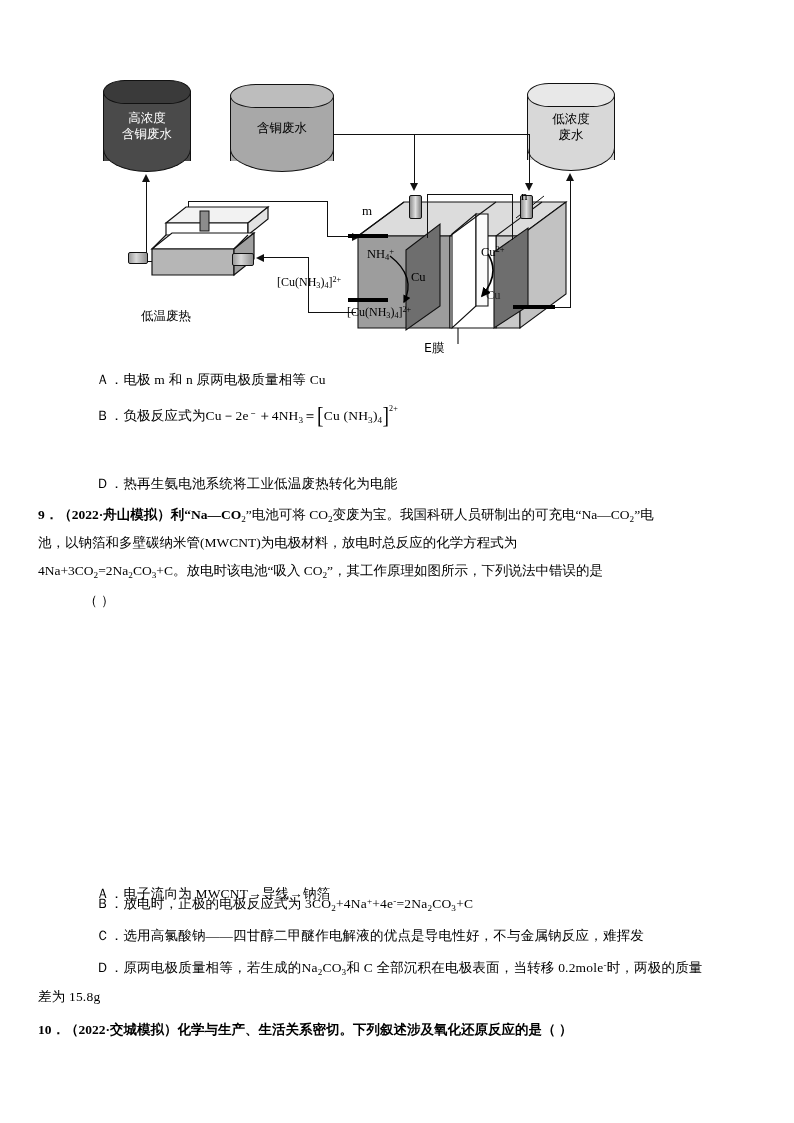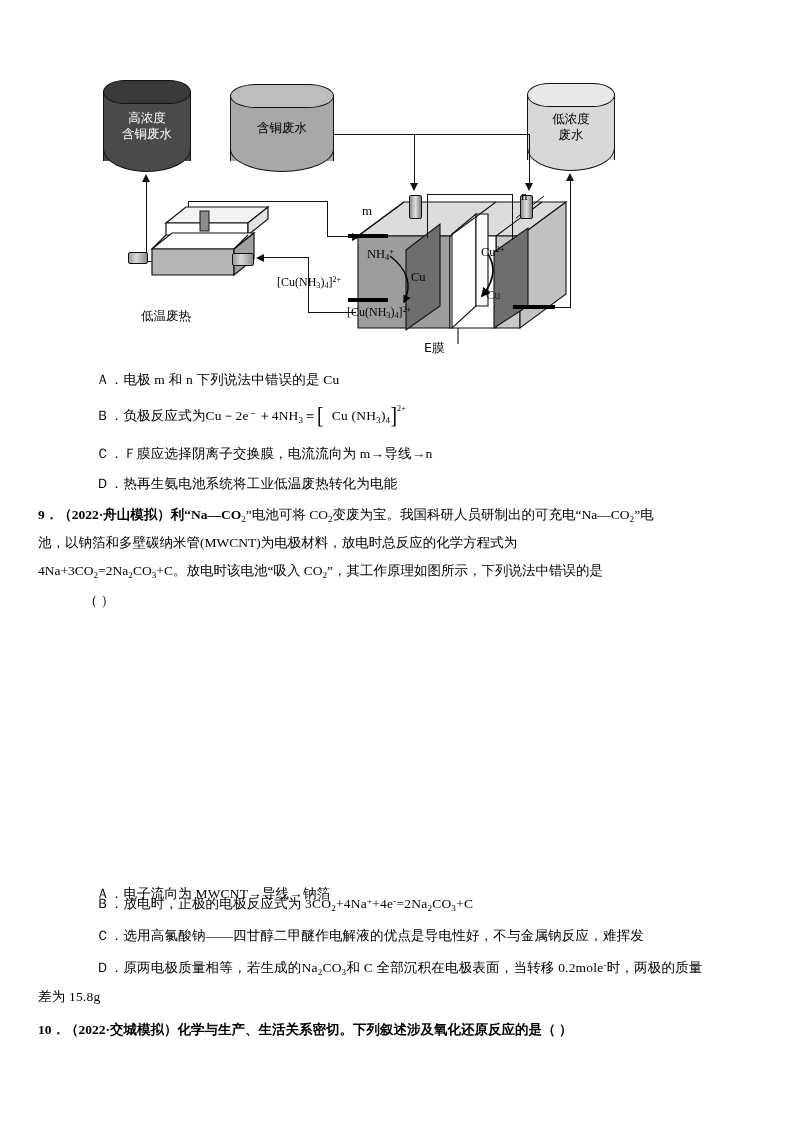--- a/index.html
+++ b/index.html
@@ -228,29 +228,28 @@
       <defs>
         <marker id="ah" markerWidth="7" markerHeight="7" refX="5" refY="3" orient="auto">
           <path d="M0,0 L6,3 L0,6 z" fill="#000"></path>
         </marker>
       </defs>
       <path d="M30,16 C48,30 52,46 44,62" fill="none" stroke="#000" stroke-width="1.3" marker-end="url(#ah)"></path>
       <path d="M128,14 C138,30 132,44 122,56" fill="none" stroke="#000" stroke-width="1.6" marker-end="url(#ah)"></path>
     </svg>
   </div>
 
-  <div class="opt" style="left:96px; top:371px;">Ａ．电极 m 和 n 下列说法中错误的是 Cu</div>
+  <div class="opt" style="left:96px; top:371px;">Ａ．电极 m 和 n 原两电极质量相等 Cu</div>
 
   <div class="opt" style="left:96px; top:404px;">
     <span>Ｂ．负极反应式为</span><span style="font-family:'Liberation Serif',serif;">Cu－2e<sup>－</sup>＋4NH<sub>3</sub>＝</span><span style="display:inline-block; position:relative; font-family:'Liberation Serif',serif;">
-      <span style="font-size:1.45em; vertical-align:-.12em; display:inline-block; transform:scaleY(1.15);">[</span><span style="font-size:1em;margin-left:8px;">Cu&nbsp;(NH<sub>3</sub>)<sub>4</sub></span><span style="font-size:1.45em; vertical-align:-.12em; display:inline-block; transform:scaleY(1.15);">]</span><sup style="font-size:.6em; vertical-align:1.1em;">2+</sup>
+      <span style="font-size:1.45em; vertical-align:-.12em; display:inline-block; transform:scaleY(1.15);">[</span><span style="font-size:1em;">Cu&nbsp;(NH<sub>3</sub>)<sub>4</sub></span><span style="font-size:1.45em; vertical-align:-.12em; display:inline-block; transform:scaleY(1.15);">]</span><sup style="font-size:.6em; vertical-align:1.1em;">2+</sup>
     </span>
   </div>
 
-  <div class="opt" style="left:96px; top:445px;">Ｃ．Ｆ膜应选择阴离子交换膜，电流流向为 m→导线→n</div>
   <div class="opt" style="left:96px; top:475px;">Ｄ．热再生氨电池系统将工业低温废热转化为电能</div>
 
   <div class="qline" style="left:38px; top:506px;">
     <span class="qnum">9．（2022·舟山模拟）利“Na—CO</span><sub>2</sub><span>”电池可将 CO</span><sub>2</sub><span>变废为宝。我国科研人员研制出的可充电“Na—CO</span><sub>2</sub><span>”电</span>
   </div>
 
   <div class="qline" style="left:38px; top:534px;">池，以钠箔和多壁碳纳米管(MWCNT)为电极材料，放电时总反应的化学方程式为</div>
 
   <div class="qline" style="left:38px; top:562px;">
     <span>4Na+3CO</span><sub>2</sub><span>=2Na</span><sub>2</sub><span>CO</span><sub>3</sub><span>+C。放电时该电池“吸入 CO</span><sub>2</sub><span>”，其工作原理如图所示，下列说法中错误的是</span>

